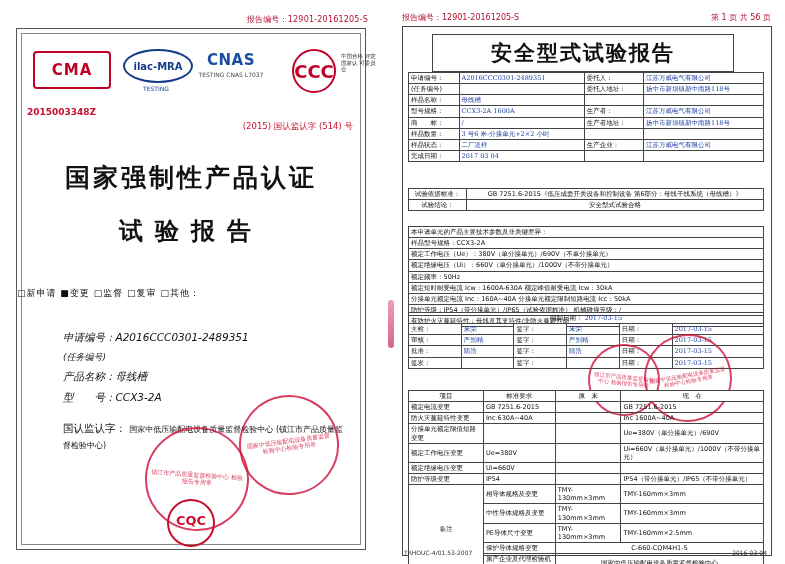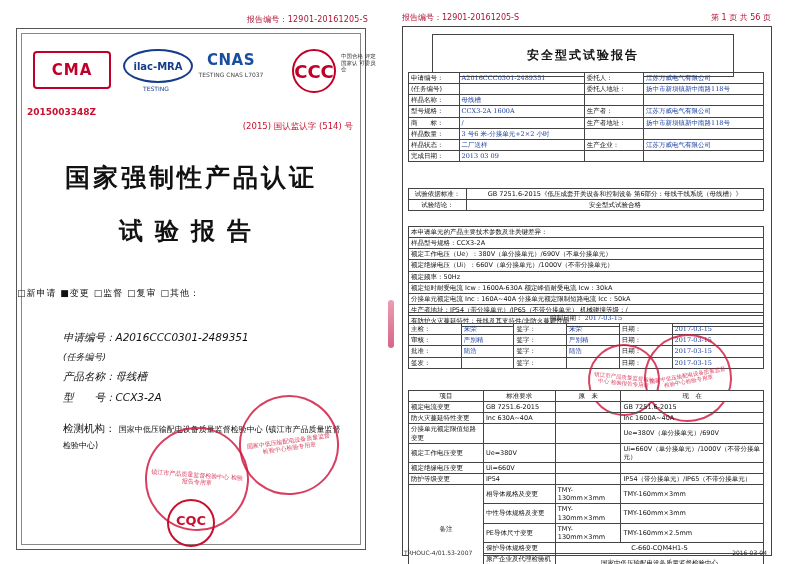--- a/index.html
+++ b/index.html
@@ -44,21 +44,21 @@
   .stamp1{left:222px;top:366px;width:88px;height:88px;}
   .stamp2{left:128px;top:398px;width:92px;height:92px;transform:rotate(4deg);}
 
   .cqc{position:absolute;left:0;right:0;top:470px;text-align:center;}
   .cqc-circle{display:inline-block;width:44px;height:44px;border:2px solid #c8102e;border-radius:50%;color:#c8102e;font-size:13px;font-weight:bold;line-height:40px;}
 
   
   .right{position:absolute;left:392px;top:12px;width:385px;height:548px;}
   .r-head{position:absolute;left:10px;top:0;right:6px;height:14px;font-size:8px;color:#b01030;display:flex;justify-content:space-between;}
   .r-frame{position:absolute;left:10px;top:14px;width:368px;height:528px;border:1px solid #444;}
-  .r-title{position:absolute;left:40px;top:22px;width:300px;text-align:center;font-size:12px;font-weight:bold;letter-spacing:2px;border:1px solid #444;padding:12px 0;background:#fff;}
+  .r-title{position:absolute;left:40px;top:22px;width:300px;text-align:center;font-size:21px;font-weight:bold;letter-spacing:2px;border:1px solid #444;padding:4px 0;background:#fff;}
 
   table.rt{position:absolute;border-collapse:collapse;font-size:6.5px;line-height:1.25;}
   table.rt td{border:1px solid #444;padding:1px 2px;vertical-align:middle;}
   .lbl{background:#fff;white-space:nowrap;}
   .ctr{text-align:center;}
 
   .t-info{left:16px;top:60px;width:356px;}
   .t-std{left:16px;top:176px;width:356px;text-align:center;}
   .t-param{left:16px;top:214px;width:356px;}
   .t-sign{left:16px;top:300px;width:356px;}
@@ -119,21 +119,21 @@
         <div class="subnote">(任务编号)</div>
         <div>
           <span>产品名称：</span><span>母线槽</span>
         </div>
         <div>
           <span>型　　号：</span><span>CCX3-2A</span>
         </div>
       </div>
 
       <div class="org">
-        <span>检测机构：</span>
+        <span>国认监认字：</span>
         <span class="org-body">国家中低压输配电设备质量监督检验中心
 (镇江市产品质量监督检验中心)</span>
       </div>
 
       <div class="stamp stamp1">国家中低压输配电设备质量监督检验中心检验专用章</div>
       <div class="stamp stamp2">镇江市产品质量监督检验中心 检验报告专用章</div>
 
       <div class="cqc">
         <span class="cqc-circle">CQC</span>
       </div>
@@ -189,21 +189,21 @@
           <td class="hand"></td>
         </tr>
         <tr>
           <td class="lbl">样品状态：</td>
           <td class="hand">二厂送样</td>
           <td class="lbl">生产企业：</td>
           <td class="hand">江苏万威电气有限公司</td>
         </tr>
         <tr>
           <td class="lbl">完成日期：</td>
-          <td class="hand">2013 03 09</td>
+          <td class="hand">2017 03 04</td>
           <td class="lbl"></td>
           <td class="hand"></td>
         </tr>
       </tbody>
     </table>
 
     <table class="rt t-std">
       <tbody>
         <tr>
           <td class="lbl">试验依据标准：</td>
@@ -233,21 +233,21 @@
         <tr>
             <td>额定频率：50Hz</td>
           </tr>
         <tr>
             <td>额定短时耐受电流 Icw：1600A-630A        额定峰值耐受电流 Icw：30kA</td>
           </tr>
         <tr>
             <td>分接单元额定电流 Inc：160A~40A        分接单元额定限制短路电流 Icc：50kA</td>
           </tr>
         <tr>
-            <td>生产者地址：IP54（带分接单元）/IP65（不带分接单元）        机械碰撞等级：/</td>
+            <td>防护等级：IP54（带分接单元）/IP65（试验依据标准）        机械碰撞等级：/</td>
           </tr>
         <tr>
             <td>有防护火灾蔓延特性：母线及其支持件/非防火蔓延性能</td>
           </tr>
       </tbody>
     </table>
 
     <table class="rt t-sign">
       <tbody>
         <tr>

